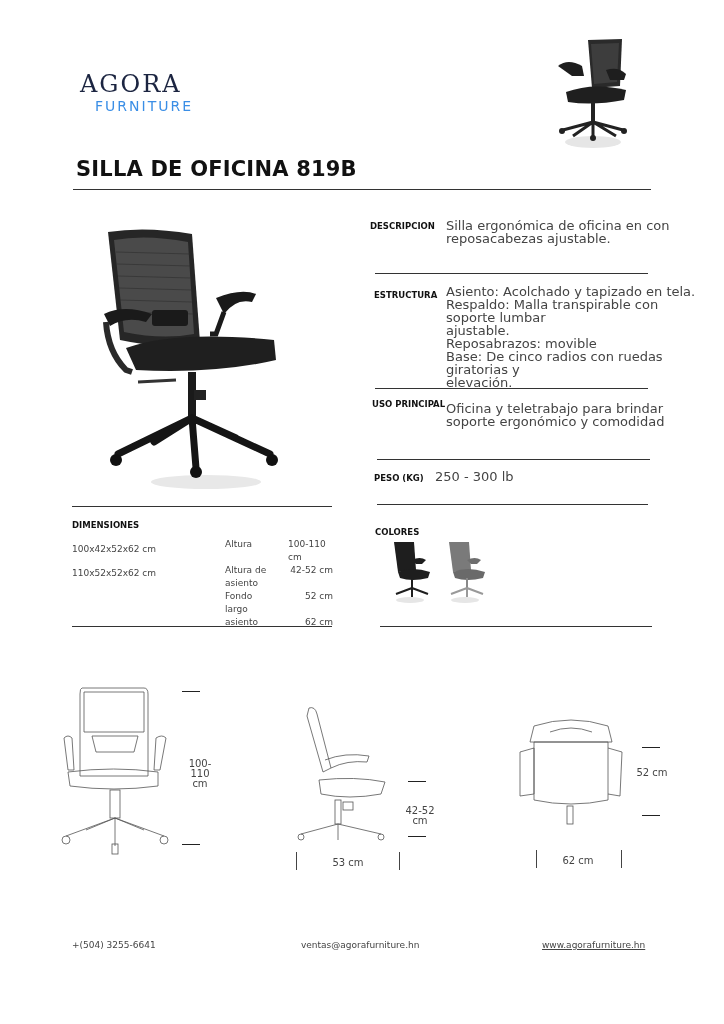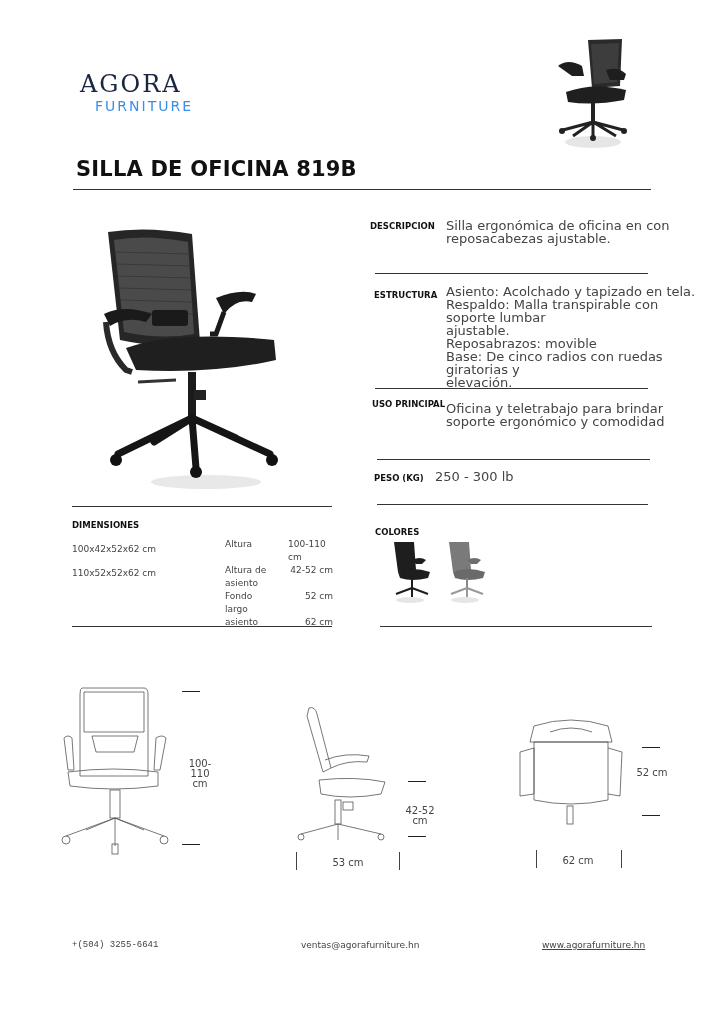--- a/index.html
+++ b/index.html
@@ -212,15 +212,15 @@
     <rect x="51" y="90" width="6" height="18"></rect>
   </svg>
 </div>
 <div class="abs tick" style="left:642px; top:747px;"></div>
 <div class="abs small" style="left:636px; top:768px; width:32px;">52 cm</div>
 <div class="abs tick" style="left:642px; top:815px;"></div>
 <div class="abs vtick" style="left:536px; top:850px;"></div>
 <div class="abs small" style="left:558px; top:856px; width:40px;">62 cm</div>
 <div class="abs vtick" style="left:621px; top:850px;"></div>
 
-<div class="abs footer" style="left:72px;font-family:Liberation Mono, monospace;">+(504) 3255-6641</div>
+<div class="abs footer" style="left:72px;">+(504) 3255-6641</div>
 <div class="abs footer" style="left:301px;">ventas@agorafurniture.hn</div>
 <div class="abs footer" style="left:542px; text-decoration: underline;">www.agorafurniture.hn</div>
 
 </body></html>

